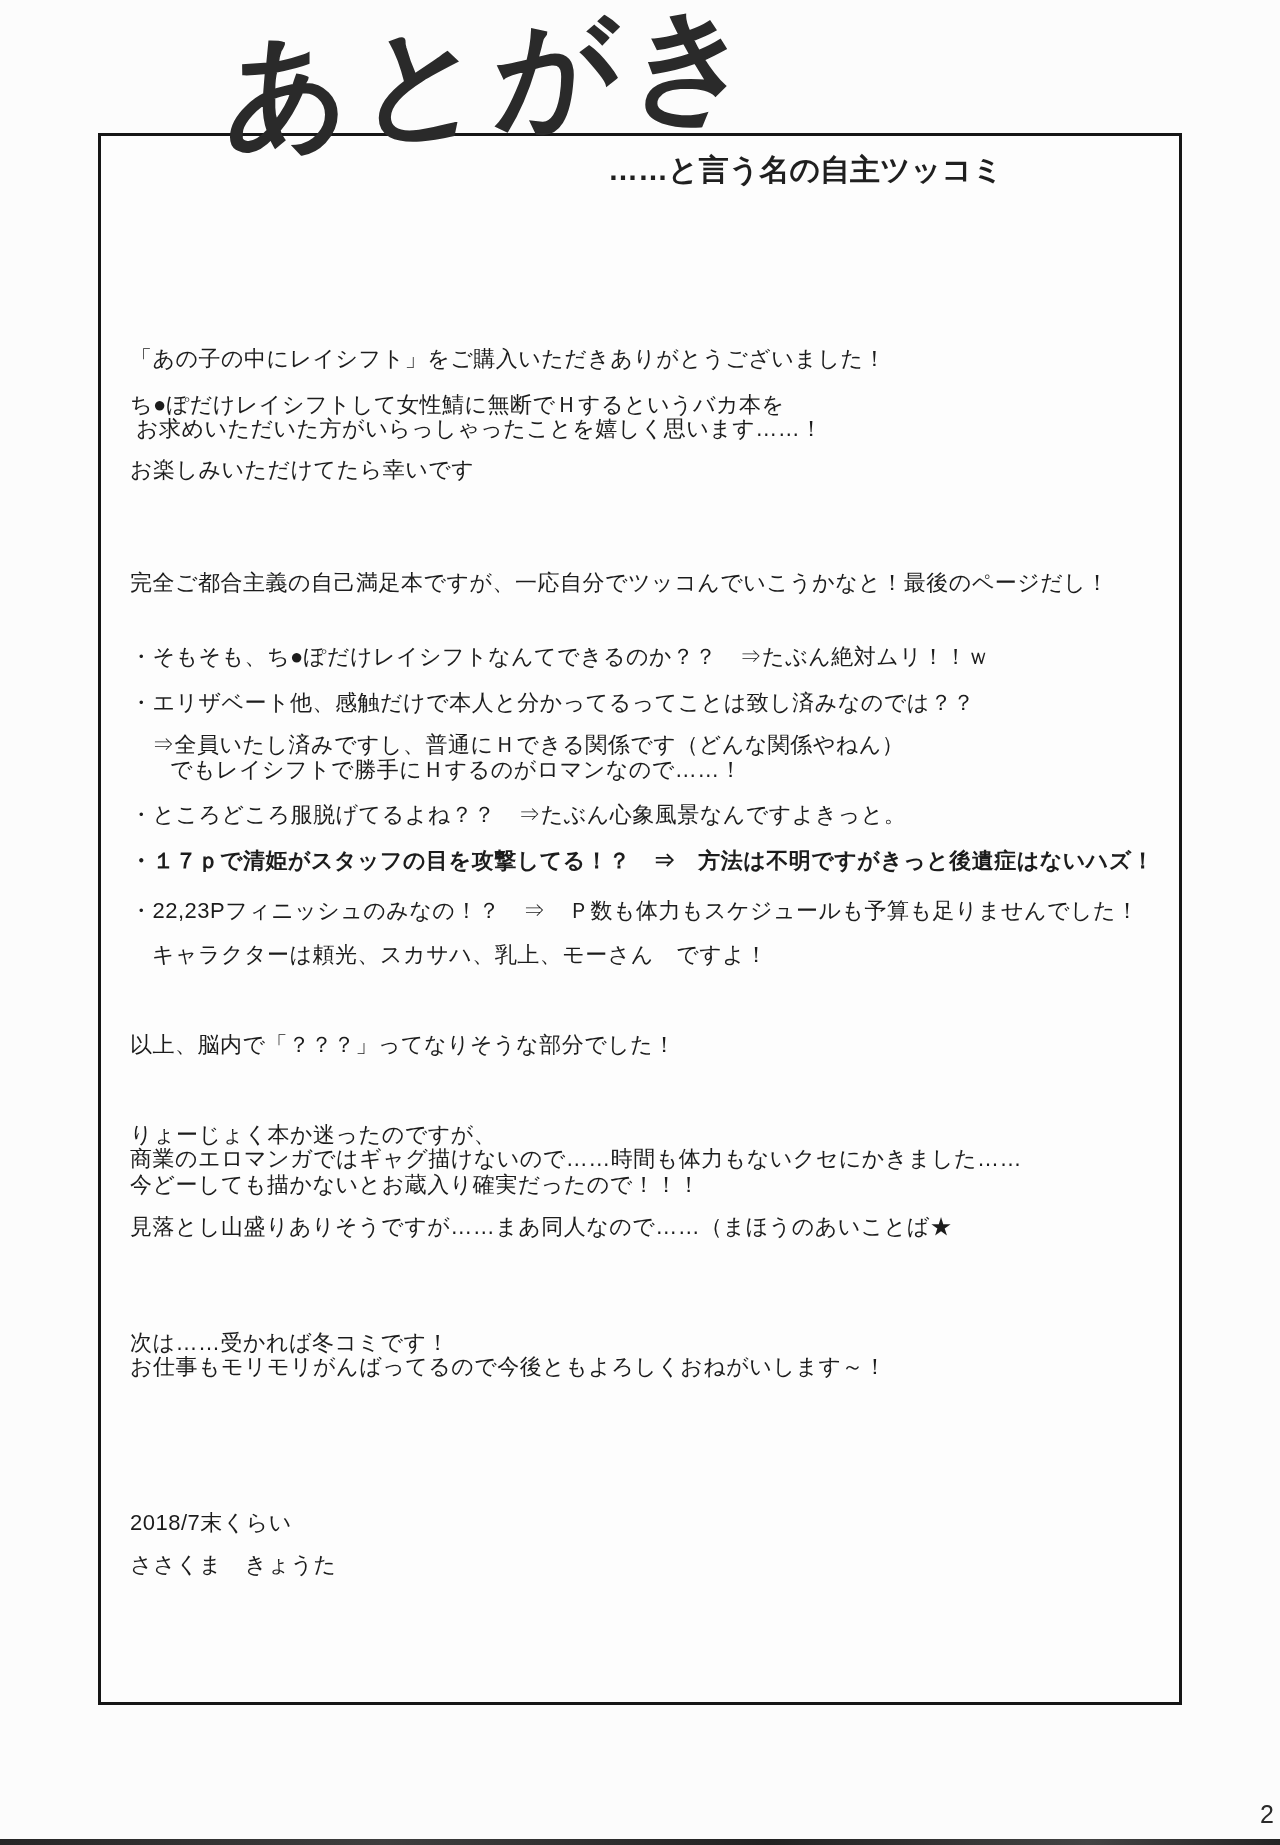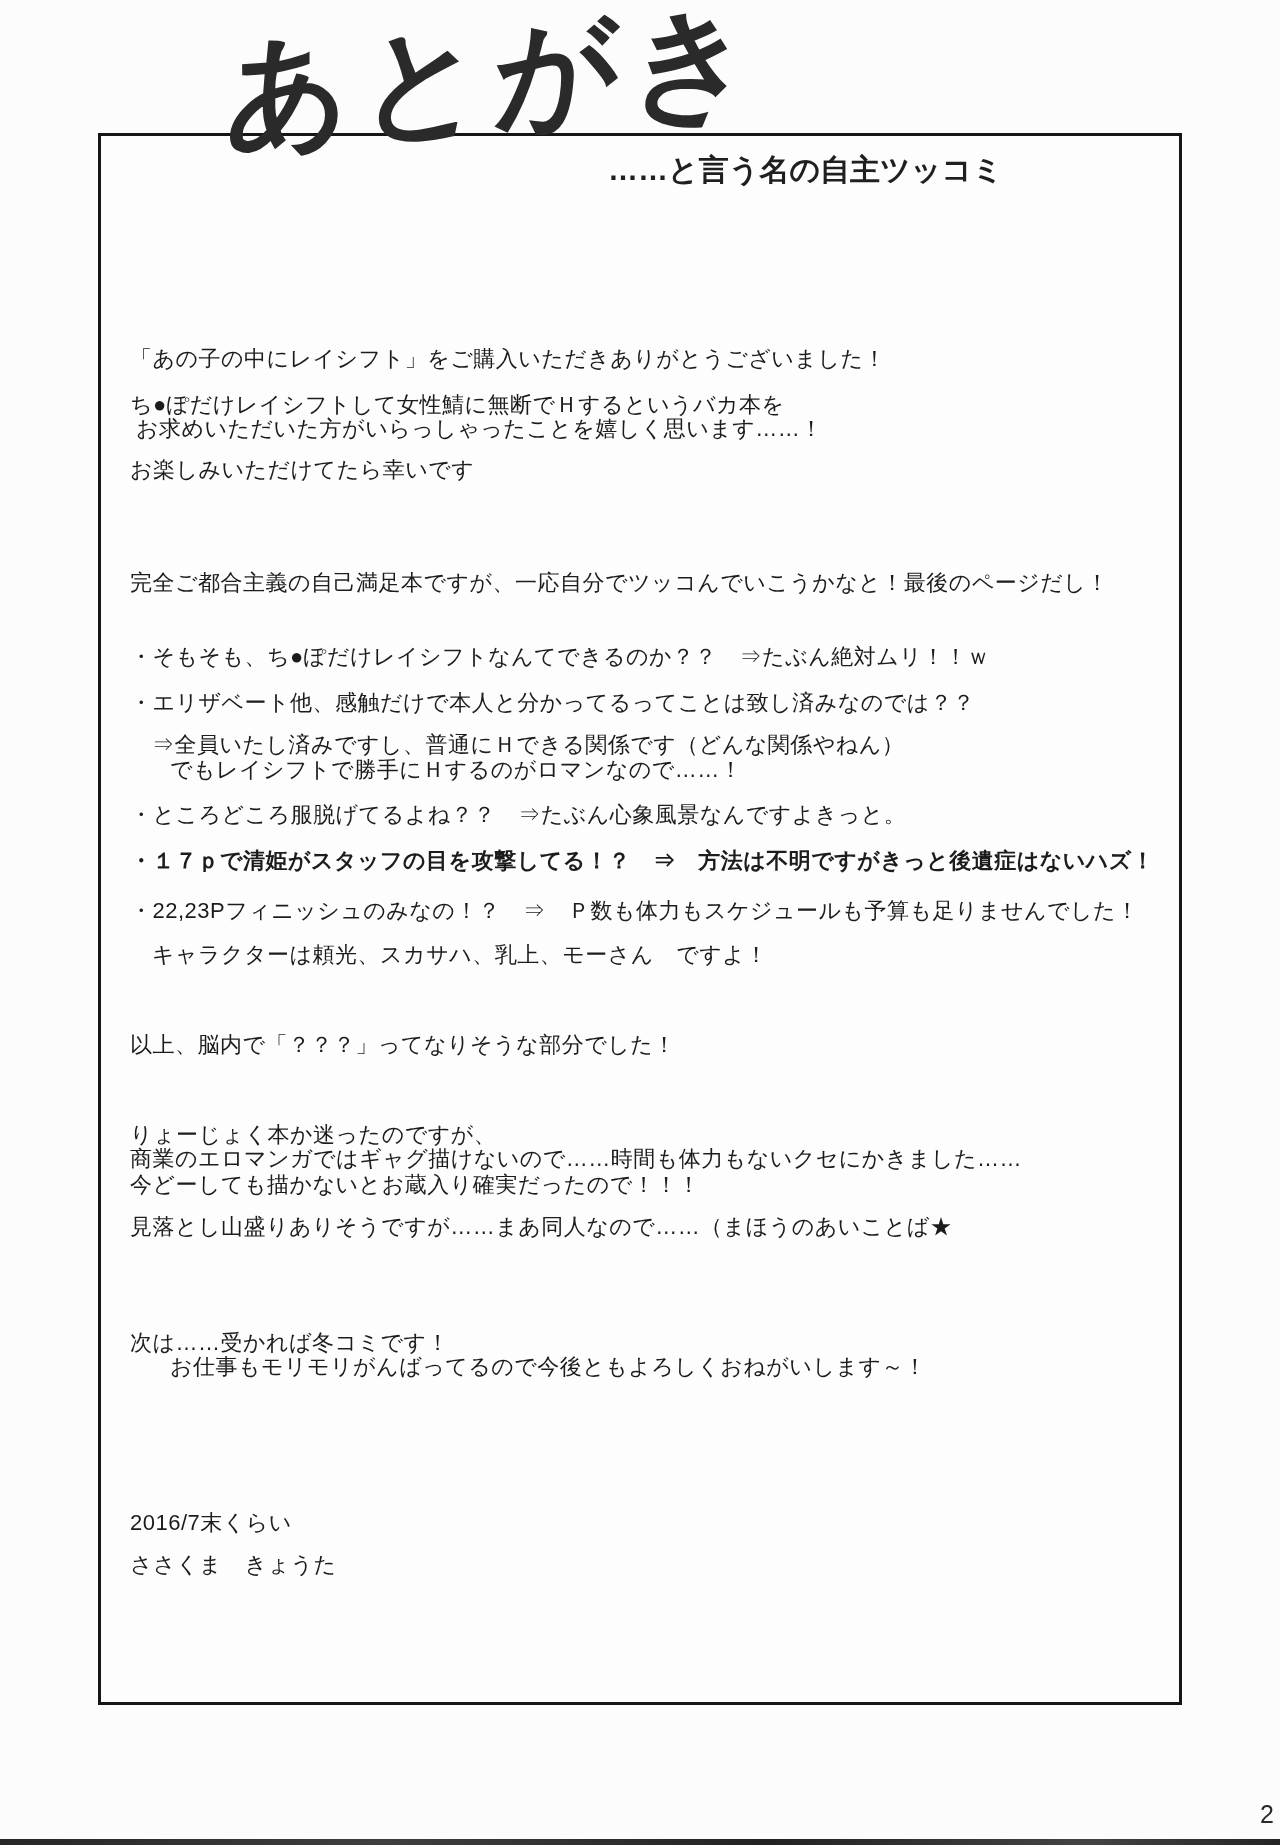--- a/index.html
+++ b/index.html
@@ -96,19 +96,19 @@
 <div class="line" style="left:130px; top:800px;">・ところどころ服脱げてるよね？？　⇒たぶん心象風景なんですよきっと。</div>
 <div class="line" style="left:130px; top:846px;font-weight:bold;">・１７ｐで清姫がスタッフの目を攻撃してる！？　⇒　方法は不明ですがきっと後遺症はないハズ！</div>
 <div class="line" style="left:130px; top:896px;">・22,23Pフィニッシュのみなの！？　⇒　Ｐ数も体力もスケジュールも予算も足りませんでした！</div>
 <div class="line" style="left:152px; top:940px;">キャラクターは頼光、スカサハ、乳上、モーさん　ですよ！</div>
 <div class="line" style="left:130px; top:1030px;">以上、脳内で「？？？」ってなりそうな部分でした！</div>
 <div class="line" style="left:130px; top:1120px;font-family:Liberation Serif, serif;">りょーじょく本か迷ったのですが、</div>
 <div class="line" style="left:130px; top:1144px;">商業のエロマンガではギャグ描けないので……時間も体力もないクセにかきました……</div>
 <div class="line" style="left:130px; top:1170px;">今どーしても描かないとお蔵入り確実だったので！！！</div>
 <div class="line" style="left:130px; top:1212px;">見落とし山盛りありそうですが……まあ同人なので……（まほうのあいことば★</div>
 <div class="line" style="left:130px; top:1328px;">次は……受かれば冬コミです！</div>
-<div class="line" style="left:130px; top:1352px;margin-left:40px;">お仕事もモリモリがんばってるので今後ともよろしくおねがいします～！</div>
+<div class="line" style="left:130px; top:1352px;">お仕事もモリモリがんばってるので今後ともよろしくおねがいします～！</div>
 
-<div class="line" style="left:130px; top:1508px;">2016/7末くらい</div>
+<div class="line" style="left:130px; top:1508px;">2018/7末くらい</div>
 <div class="line signature" style="left:130px; top:1550px;">ささくま　きょうた</div>
 
 <div class="page-number">2</div>
 <div class="scan-edge"></div>
 
 </body></html>

